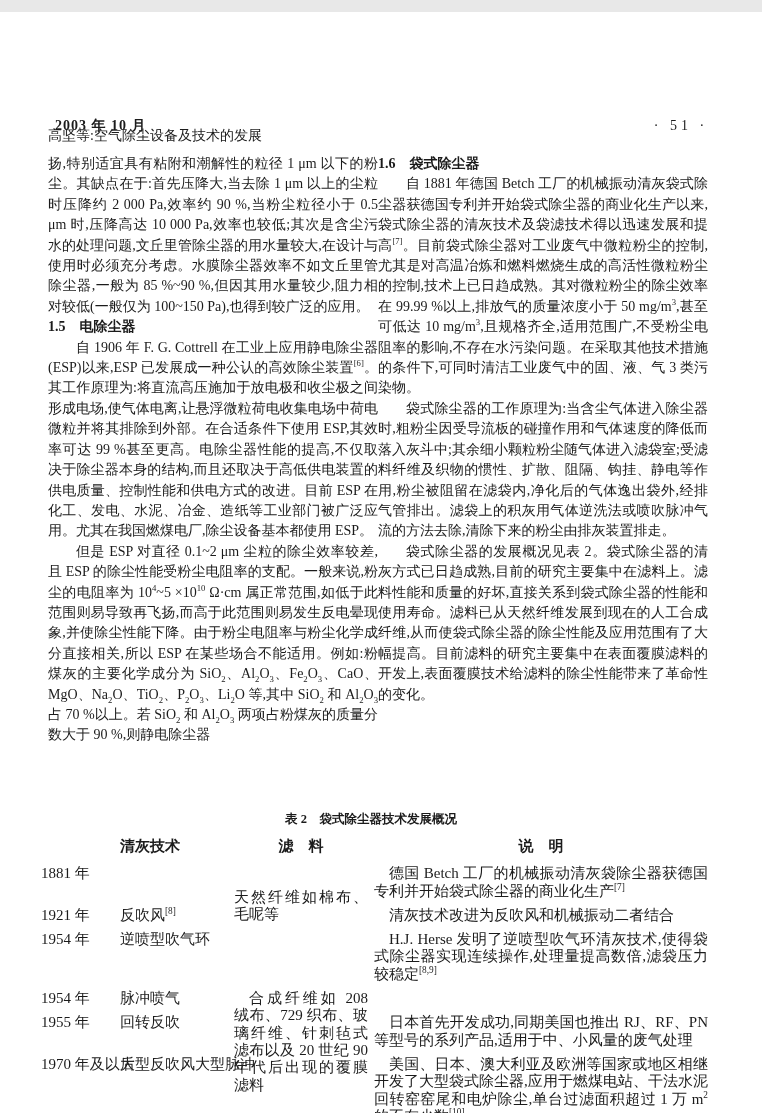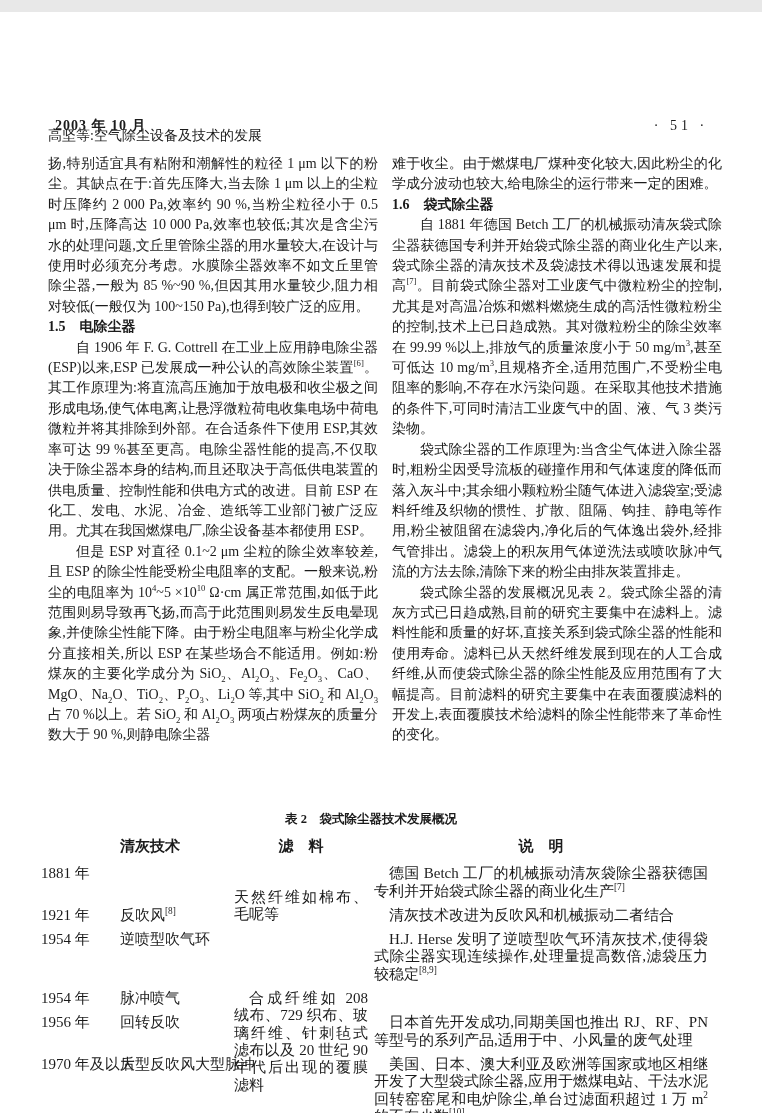--- a/index.html
+++ b/index.html
@@ -16,21 +16,21 @@
   .header{
     position:absolute;left:48px;top:104px;width:674px;height:22px;
     font-size:14px;line-height:20px;
   }
   .header .date{position:absolute;left:7px;top:0;font-weight:bold;letter-spacing:1px;}
   .header .rtitle{position:absolute;left:0;right:0;top:10px;text-align:left;}
   .header .pageno{position:absolute;left:578px;top:0;width:110px;text-align:center;letter-spacing:4px;}
   
   .columns{
     position:absolute;left:48px;top:142px;width:674px;height:654px;
-    display:flex;gap:14px;overflow:hidden;
+    display:flex;overflow:hidden;
   }
   .col{width:330px;font-size:14px;line-height:20.4px;text-align:justify;}
   .col p{margin:0;}
   .ind{text-indent:2em;}
   .h{font-weight:bold;}
   sup{font-size:0.62em;vertical-align:super;line-height:0;}
   sub{font-size:0.62em;vertical-align:sub;line-height:0;}
   
   .tablewrap{position:absolute;left:34px;top:799px;width:674px;}
   .tbl-title{
@@ -64,21 +64,20 @@
   </div>
 
   <div class="columns">
     <div class="col">
       <p>扬,特别适宜具有粘附和潮解性的粒径 1 μm 以下的粉尘。其缺点在于:首先压降大,当去除 1 μm 以上的尘粒时压降约 2 000 Pa,效率约 90 %,当粉尘粒径小于 0.5 μm 时,压降高达 10 000 Pa,效率也较低;其次是含尘污水的处理问题,文丘里管除尘器的用水量较大,在设计与使用时必须充分考虑。水膜除尘器效率不如文丘里管除尘器,一般为 85 %~90 %,但因其用水量较少,阻力相对较低(一般仅为 100~150 Pa),也得到较广泛的应用。</p>
       <p class="h">1.5　电除尘器</p>
       <p class="ind">自 1906 年 F. G. Cottrell 在工业上应用静电除尘器(ESP)以来,ESP 已发展成一种公认的高效除尘装置<sup>[6]</sup>。其工作原理为:将直流高压施加于放电极和收尘极之间形成电场,使气体电离,让悬浮微粒荷电收集电场中荷电微粒并将其排除到外部。在合适条件下使用 ESP,其效率可达 99 %甚至更高。电除尘器性能的提高,不仅取决于除尘器本身的结构,而且还取决于高低供电装置的供电质量、控制性能和供电方式的改进。目前 ESP 在化工、发电、水泥、冶金、造纸等工业部门被广泛应用。尤其在我国燃煤电厂,除尘设备基本都使用 ESP。</p>
       <p class="ind">但是 ESP 对直径 0.1~2 μm 尘粒的除尘效率较差,且 ESP 的除尘性能受粉尘电阻率的支配。一般来说,粉尘的电阻率为 10<sup>4</sup>~5 ×10<sup>10</sup> Ω·cm 属正常范围,如低于此范围则易导致再飞扬,而高于此范围则易发生反电晕现象,并使除尘性能下降。由于粉尘电阻率与粉尘化学成分直接相关,所以 ESP 在某些场合不能适用。例如:粉煤灰的主要化学成分为 SiO<sub>2</sub>、Al<sub>2</sub>O<sub>3</sub>、Fe<sub>2</sub>O<sub>3</sub>、CaO、MgO、Na<sub>2</sub>O、TiO<sub>2</sub>、P<sub>2</sub>O<sub>3</sub>、Li<sub>2</sub>O 等,其中 SiO<sub>2</sub> 和 Al<sub>2</sub>O<sub>3</sub> 占 70 %以上。若 SiO<sub>2</sub> 和 Al<sub>2</sub>O<sub>3</sub> 两项占粉煤灰的质量分数大于 90 %,则静电除尘器</p>
     </div>
     <div class="col">
-      <p>难于收尘。由于燃煤电厂煤种变化较大,因此粉尘的化学成分波动也较大,给电除尘的运行带来一定的困难。</p>
       <p class="h">1.6　袋式除尘器</p>
       <p class="ind">自 1881 年德国 Betch 工厂的机械振动清灰袋式除尘器获德国专利并开始袋式除尘器的商业化生产以来,袋式除尘器的清灰技术及袋滤技术得以迅速发展和提高<sup>[7]</sup>。目前袋式除尘器对工业废气中微粒粉尘的控制,尤其是对高温冶炼和燃料燃烧生成的高活性微粒粉尘的控制,技术上已日趋成熟。其对微粒粉尘的除尘效率在 99.99 %以上,排放气的质量浓度小于 50 mg/m<sup>3</sup>,甚至可低达 10 mg/m<sup>3</sup>,且规格齐全,适用范围广,不受粉尘电阻率的影响,不存在水污染问题。在采取其他技术措施的条件下,可同时清洁工业废气中的固、液、气 3 类污染物。</p>
       <p class="ind">袋式除尘器的工作原理为:当含尘气体进入除尘器时,粗粉尘因受导流板的碰撞作用和气体速度的降低而落入灰斗中;其余细小颗粒粉尘随气体进入滤袋室;受滤料纤维及织物的惯性、扩散、阻隔、钩挂、静电等作用,粉尘被阻留在滤袋内,净化后的气体逸出袋外,经排气管排出。滤袋上的积灰用气体逆洗法或喷吹脉冲气流的方法去除,清除下来的粉尘由排灰装置排走。</p>
       <p class="ind">袋式除尘器的发展概况见表 2。袋式除尘器的清灰方式已日趋成熟,目前的研究主要集中在滤料上。滤料性能和质量的好坏,直接关系到袋式除尘器的性能和使用寿命。滤料已从天然纤维发展到现在的人工合成纤维,从而使袋式除尘器的除尘性能及应用范围有了大幅提高。目前滤料的研究主要集中在表面覆膜滤料的开发上,表面覆膜技术给滤料的除尘性能带来了革命性的变化。</p>
     </div>
   </div>
 
   <div class="tablewrap">
     <div class="tbl-title">表 2　袋式除尘器技术发展概况</div>
     <div class="tg">
@@ -96,21 +95,21 @@
       <div class="note" style="grid-row:3;grid-column:4">清灰技术改进为反吹风和机械振动二者结合</div>
 
       <div class="year" style="grid-row:4;grid-column:1">1954 年</div>
       <div class="tech" style="grid-row:4;grid-column:2">逆喷型吹气环</div>
       <div class="note" style="grid-row:4;grid-column:4">H.J. Herse 发明了逆喷型吹气环清灰技术,使得袋式除尘器实现连续操作,处理量提高数倍,滤袋压力较稳定<sup>[8,9]</sup></div>
 
       <div class="year" style="grid-row:5;grid-column:1">1954 年</div>
       <div class="tech" style="grid-row:5;grid-column:2">脉冲喷气</div>
       <div class="filter span-b" style="grid-row:5 / span 3;grid-column:3">合成纤维如 208 绒布、729 织布、玻璃纤维、针刺毡式滤布以及 20 世纪 90 年代后出现的覆膜滤料</div>
 
-      <div class="year" style="grid-row:6;grid-column:1">1956 年</div>
+      <div class="year" style="grid-row:6;grid-column:1">1955 年</div>
       <div class="tech" style="grid-row:6;grid-column:2">回转反吹</div>
       <div class="note" style="grid-row:6;grid-column:4">日本首先开发成功,同期美国也推出 RJ、RF、PN 等型号的系列产品,适用于中、小风量的废气处理</div>
 
       <div class="year" style="grid-row:7;grid-column:1">1970 年及以后</div>
       <div class="tech" style="grid-row:7;grid-column:2">大型反吹风大型脉冲</div>
       <div class="note" style="grid-row:7;grid-column:4">美国、日本、澳大利亚及欧洲等国家或地区相继开发了大型袋式除尘器,应用于燃煤电站、干法水泥回转窑窑尾和电炉除尘,单台过滤面积超过 1 万 m<sup>2</sup> 的不在少数<sup>[10]</sup></div>
 
     </div>
   </div>
 

